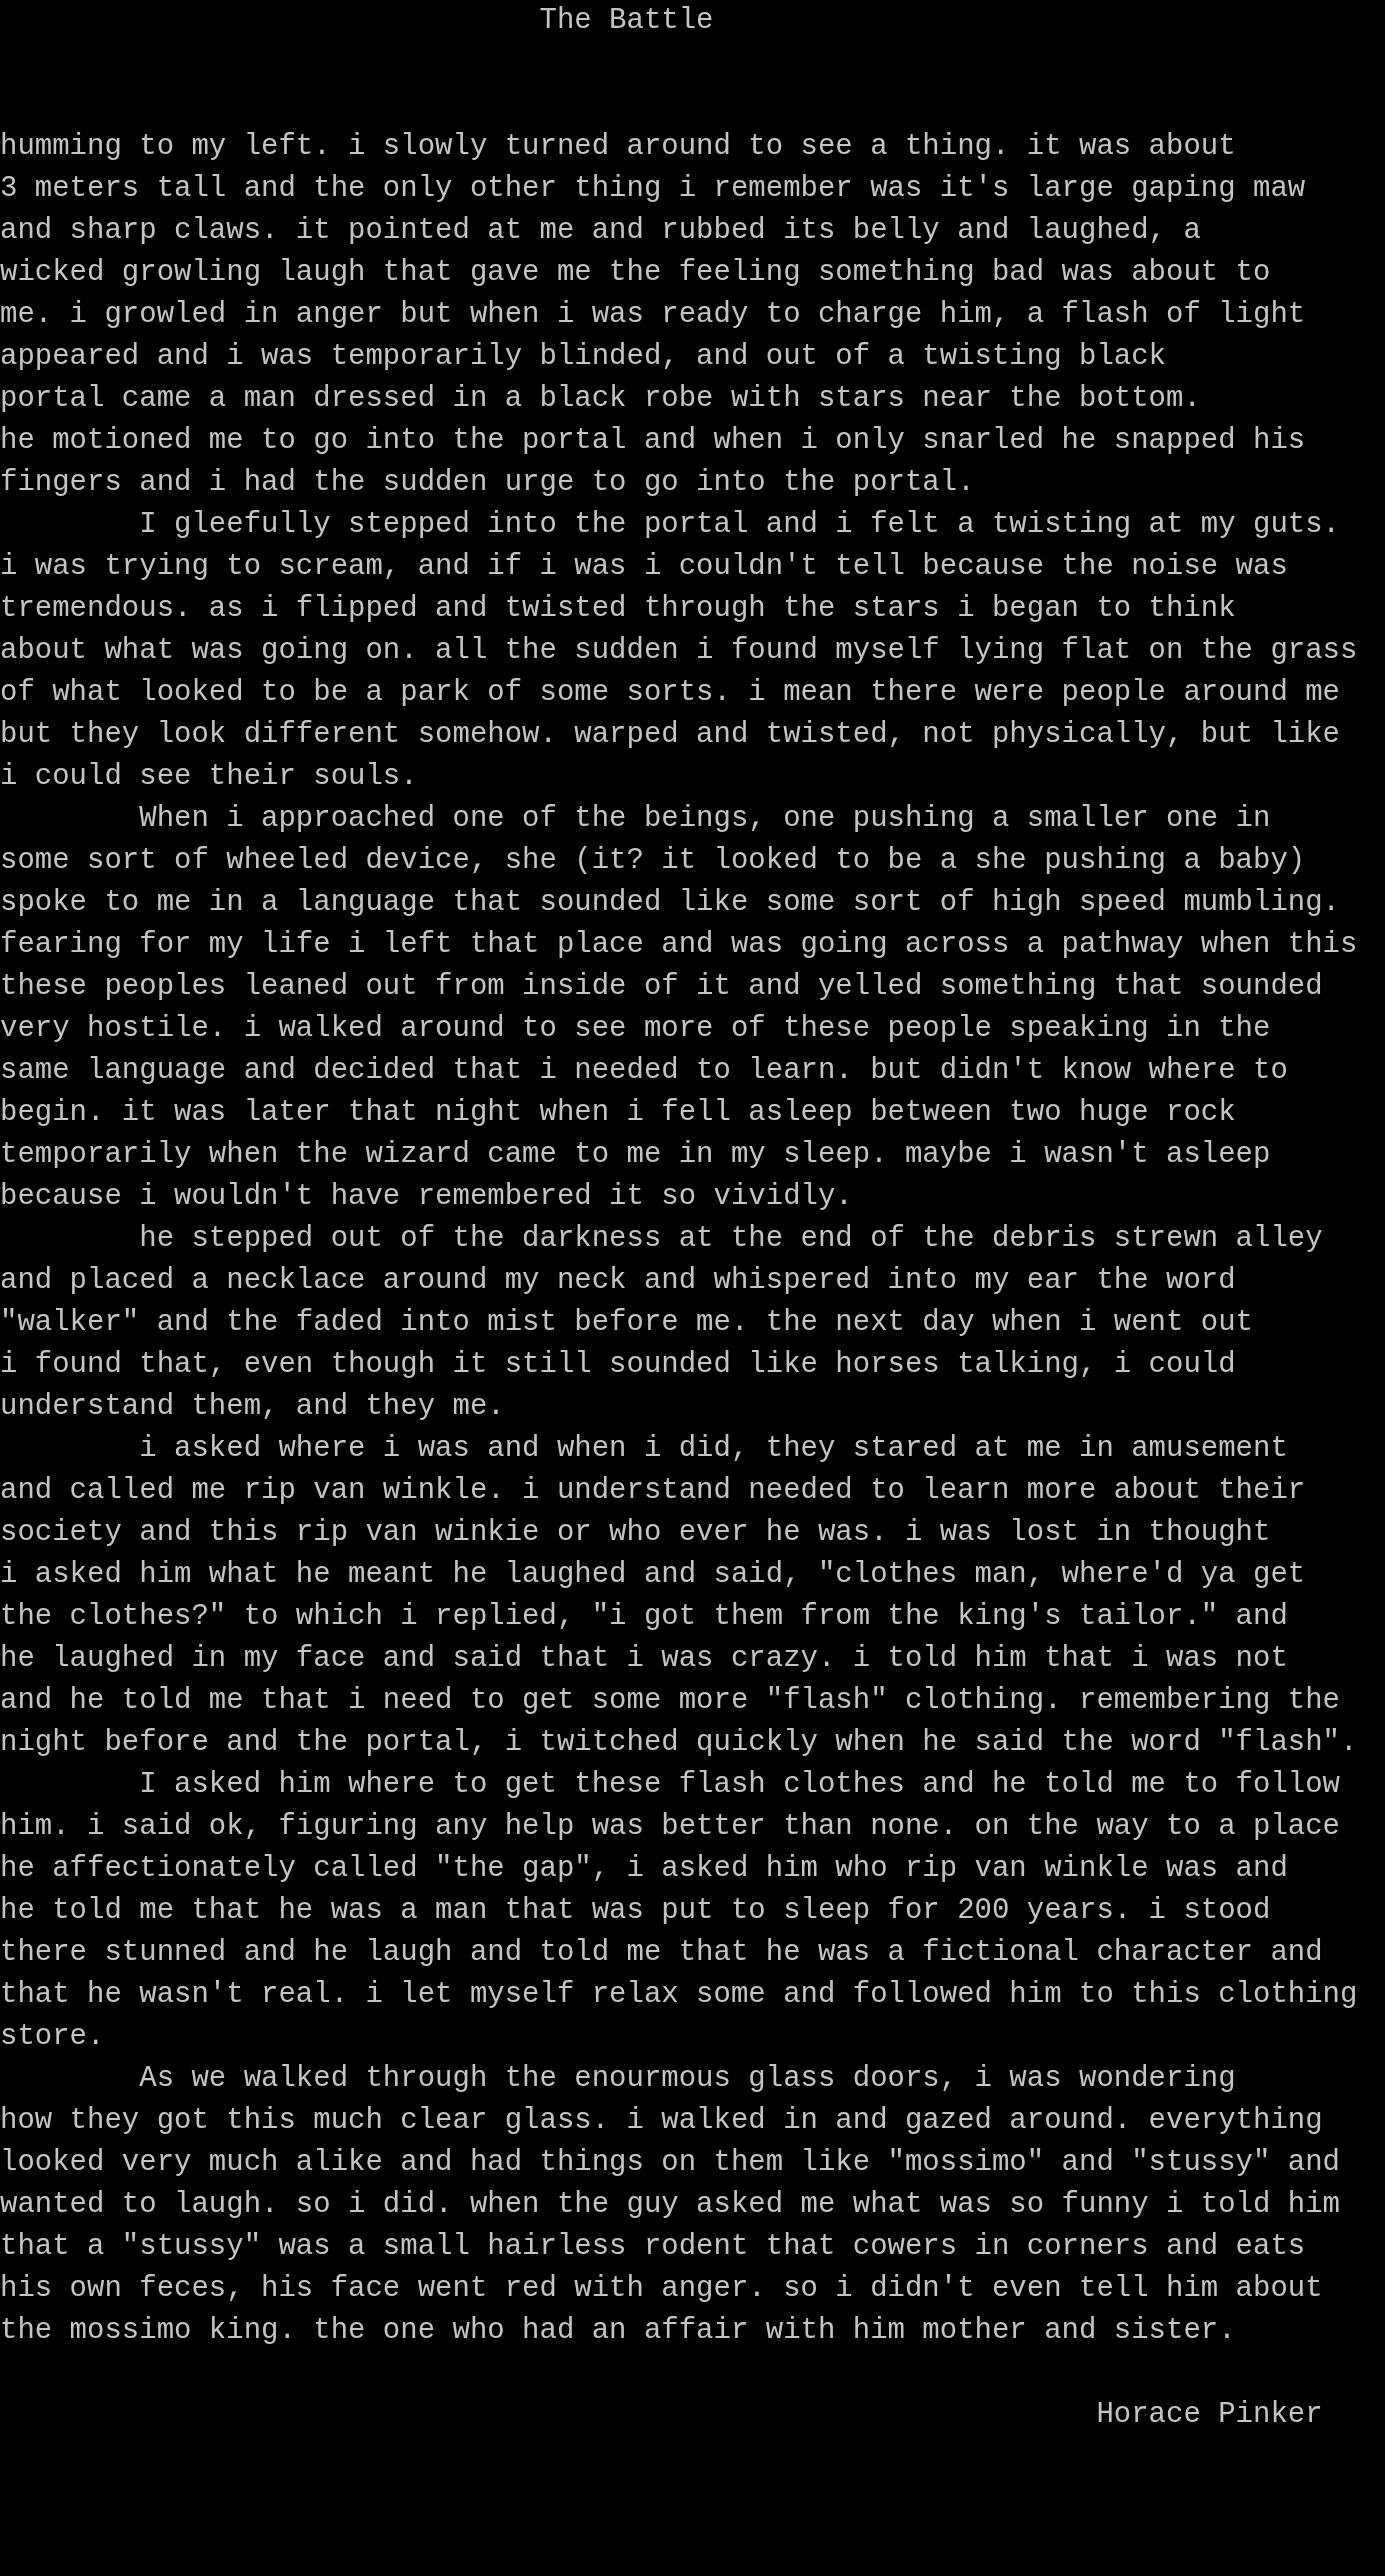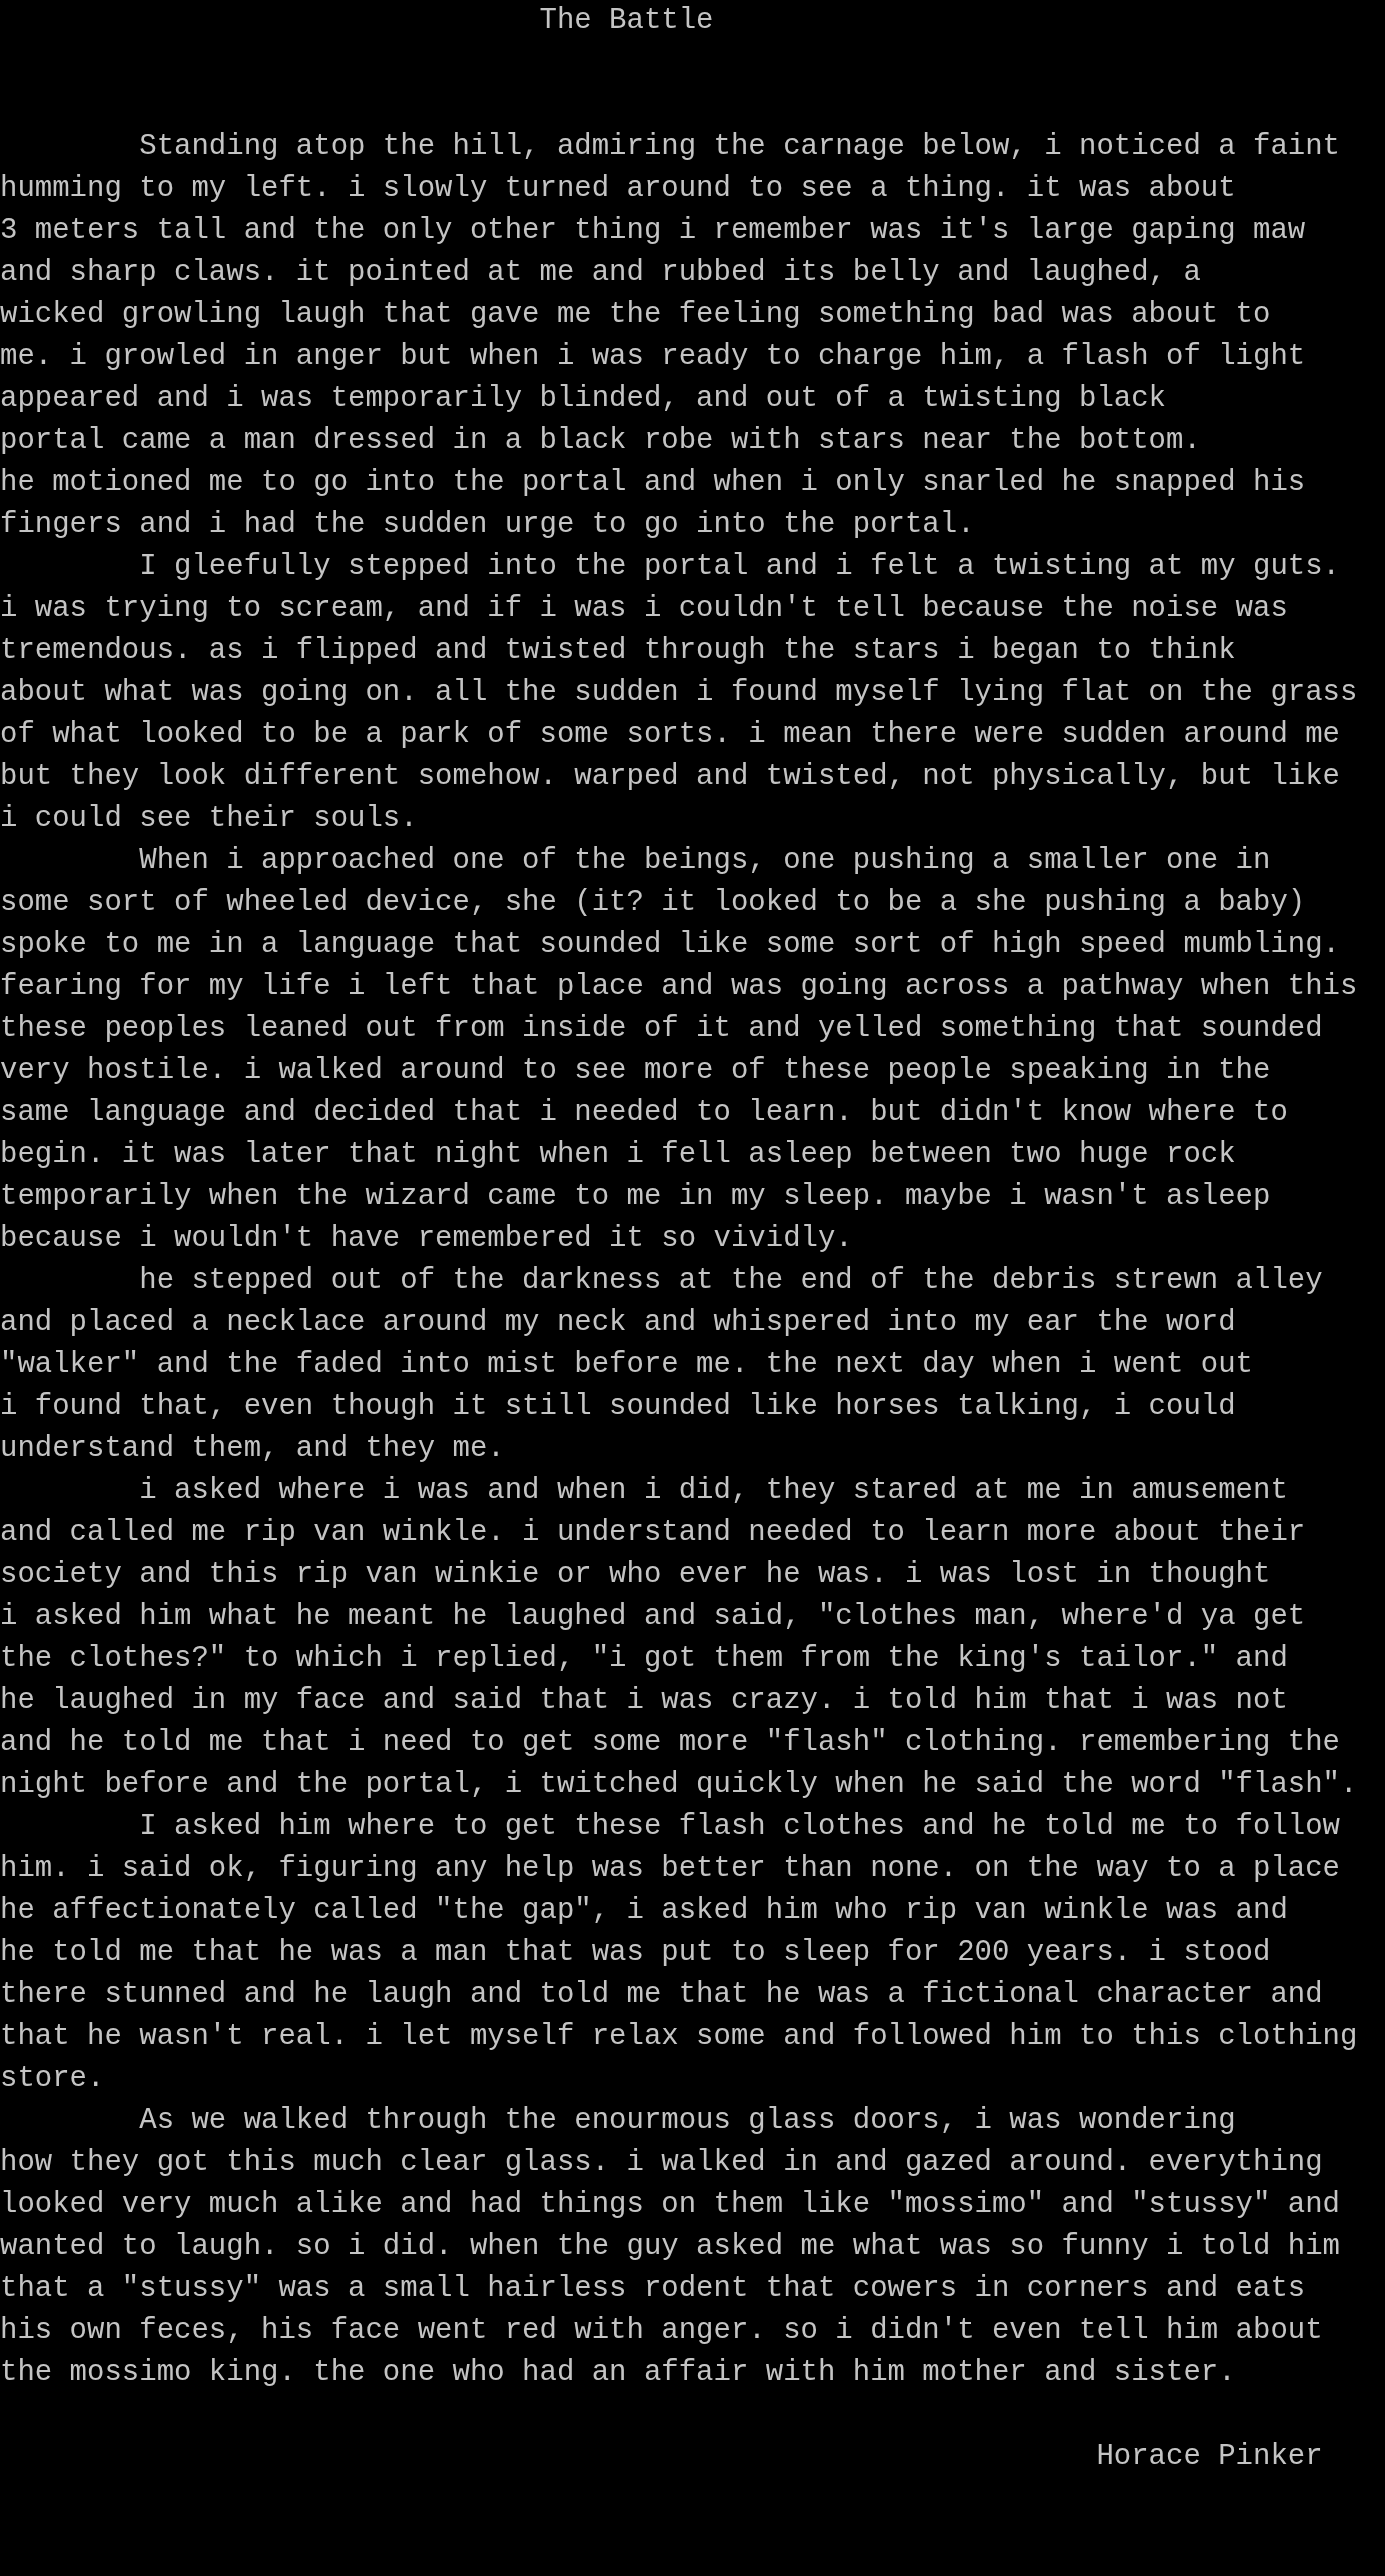--- a/index.html
+++ b/index.html
@@ -30,35 +30,34 @@
   }
 </style>
 </head>
 <body style="background: rgb(0, 0, 0);">
 
 <div class="terminal" style="background: rgb(0, 0, 0); color: rgb(196, 196, 196);">
   <div class="line title-line">The Battle</div>
   <div class="line"></div>
   <div class="line"></div>
   <div id="story-body">
-      <div class="line">        Standing atop the hill, admiring the carnage below, i noticed a faint</div>
       <div class="line">humming to my left. i slowly turned around to see a thing. it was about</div>
       <div class="line">3 meters tall and the only other thing i remember was it's large gaping maw</div>
       <div class="line">and sharp claws. it pointed at me and rubbed its belly and laughed, a</div>
       <div class="line">wicked growling laugh that gave me the feeling something bad was about to</div>
       <div class="line">me. i growled in anger but when i was ready to charge him, a flash of light</div>
       <div class="line">appeared and i was temporarily blinded, and out of a twisting black</div>
       <div class="line">portal came a man dressed in a black robe with stars near the bottom.</div>
       <div class="line">he motioned me to go into the portal and when i only snarled he snapped his</div>
       <div class="line">fingers and i had the sudden urge to go into the portal.</div>
       <div class="line">        I gleefully stepped into the portal and i felt a twisting at my guts.</div>
       <div class="line">i was trying to scream, and if i was i couldn't tell because the noise was</div>
       <div class="line">tremendous. as i flipped and twisted through the stars i began to think</div>
       <div class="line">about what was going on. all the sudden i found myself lying flat on the grass</div>
-      <div class="line">of what looked to be a park of some sorts. i mean there were sudden around me</div>
+      <div class="line">of what looked to be a park of some sorts. i mean there were people around me</div>
       <div class="line">but they look different somehow. warped and twisted, not physically, but like</div>
       <div class="line">i could see their souls.</div>
       <div class="line">        When i approached one of the beings, one pushing a smaller one in</div>
       <div class="line">some sort of wheeled device, she (it? it looked to be a she pushing a baby)</div>
       <div class="line">spoke to me in a language that sounded like some sort of high speed mumbling.</div>
       <div class="line">fearing for my life i left that place and was going across a pathway when this</div>
       <div class="line">these peoples leaned out from inside of it and yelled something that sounded</div>
       <div class="line">very hostile. i walked around to see more of these people speaking in the</div>
       <div class="line">same language and decided that i needed to learn. but didn't know where to</div>
       <div class="line">begin. it was later that night when i fell asleep between two huge rock</div>

